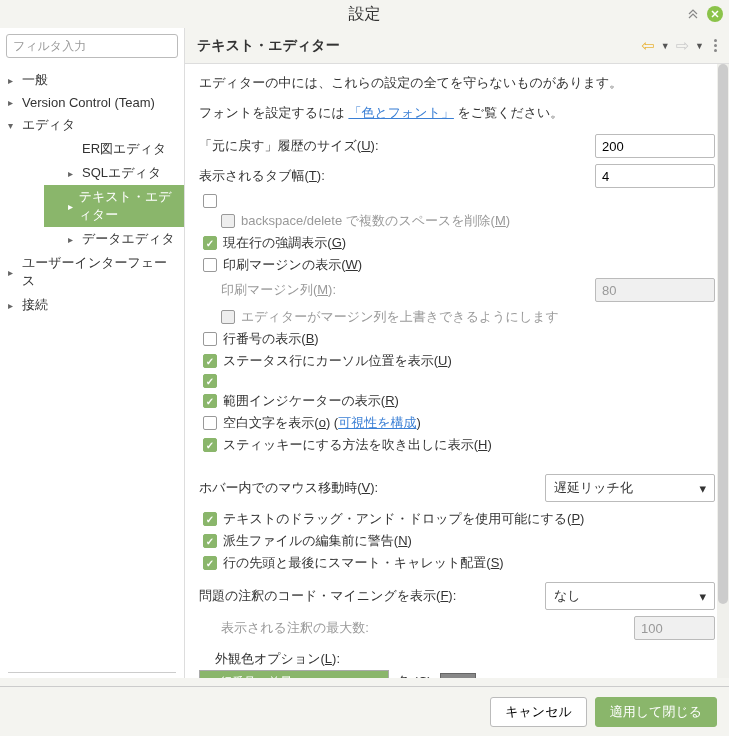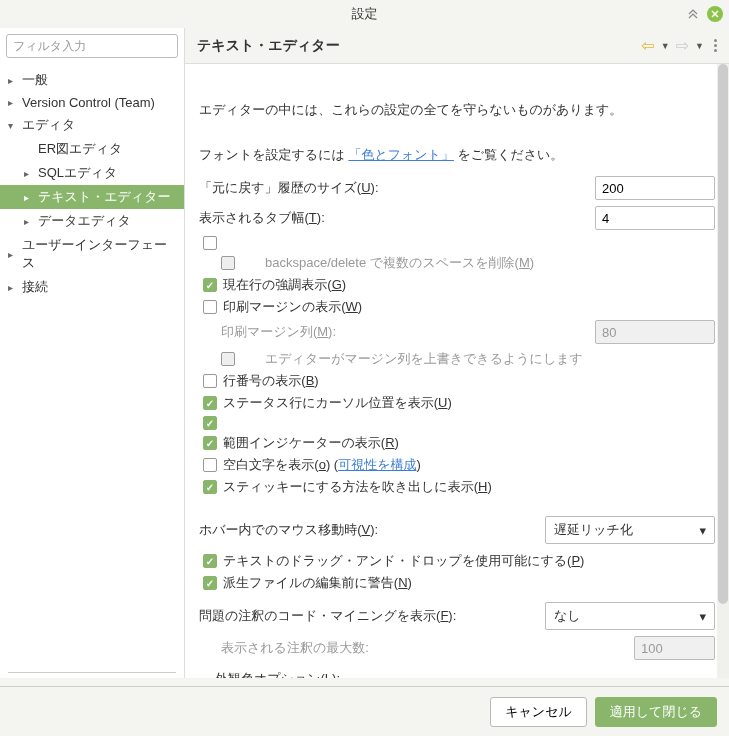--- a/index.html
+++ b/index.html
@@ -1,52 +1,52 @@
 <!DOCTYPE html>
 <html><head>
 <meta charset="utf-8">
 <style>
 * { margin: 0; padding: 0; box-sizing: border-box; font-family: sans-serif; }
 body { font-size: 13px; color: #333; background: #f4f4f0; width: 729px; height: 736px; overflow: hidden; position: relative; }
 .titlebar { height: 28px; display: flex; align-items: center; justify-content: center; position: relative; background: #f4f4f0; }
-.title { font-size: 13px; color: #333; }
+.title { font-size: 16px; color: #333; }
 .title-icons { position: absolute; right: 6px; display: flex; gap: 6px; align-items: center; }
 .min-icon, .close-icon { width: 16px; height: 16px; border-radius: 50%; display: flex; align-items: center; justify-content: center; cursor: pointer; }
 .close-icon { background: #8bc34a; color: #fff; }
 .min-icon svg, .close-icon svg { display: block; }
 .content { display: flex; height: 650px; }
 .sidebar { width: 185px; background: #fff; border-right: 1px solid #ddd; display: flex; flex-direction: column; }
 .filter-wrap { padding: 6px; }
 .filter-input { width: 100%; height: 24px; border: 1px solid #bbb; border-radius: 3px; padding: 0 6px; font-size: 12px; outline: none; }
 .filter-input::placeholder { color: #999; }
 .tree { flex: 1; padding: 4px 0; overflow-y: auto; }
 .tree-item { display: flex; align-items: center; padding: 3px 4px 3px 8px; cursor: pointer; user-select: none; }
-.tree-item.level-1 { padding-left: 24px; }
+.tree-item.level-1 { padding-left: 24px; margin-left: 44px; }
 .tree-item.selected { background: #8ab66b; color: #fff; }
 .tree-caret { width: 14px; font-size: 10px; color: #666; }
 .tree-item.selected .tree-caret { color: #fff; }
 .sidebar-foot { height: 6px; border-top: 1px solid #ccc; margin: 0 8px; }
 .main { flex: 1; display: flex; flex-direction: column; background: #f4f4f0; }
 .main-header { display: flex; align-items: center; justify-content: space-between; padding: 8px 12px; }
 .main-title { font-weight: bold; font-size: 14px; }
 .main-nav { display: flex; align-items: center; gap: 6px; }
 .nav-arrow { font-size: 16px; cursor: pointer; }
 .nav-drop { font-size: 9px; color: #555; cursor: pointer; }
 .menu-dots { display: flex; flex-direction: column; gap: 2px; cursor: pointer; margin-left: 4px; }
 .menu-dots span { width: 3px; height: 3px; border-radius: 50%; background: #888; }
 .main-body { flex: 1; background: #fff; border-top: 1px solid #ddd; padding: 10px 14px; overflow-y: auto; position: relative; }
-.note { color: #333; margin-bottom: 12px; margin-top: 27px; }
+.note { color: #333; margin-bottom: 12px; }
 .link { color: #3a7fd5; text-decoration: underline; cursor: pointer; }
 .row { display: flex; align-items: center; margin-bottom: 6px; justify-content: flex-end; }
 .row-label { flex: 1; }
 .row-input { width: 120px; height: 24px; border: 1px solid #bbb; border-radius: 2px; padding: 0 6px; font-size: 13px; }
 .row-input.disabled { background: #f0f0f0; color: #999; }
 .row-select { width: 170px; height: 28px; border: 1px solid #bbb; border-radius: 2px; padding: 0 8px; background: #fff; display: flex; align-items: center; justify-content: space-between; cursor: pointer; }
 .chk-row { display: flex; align-items: center; margin: 4px 0 4px 4px; }
-.chk-row.indent { margin-left: 22px; gap: 24px; }
+.chk-row.indent { margin-left: 22px; }
 .chk { width: 14px; height: 14px; border: 1px solid #999; border-radius: 2px; margin-right: 6px; display: flex; align-items: center; justify-content: center; background: #fff; cursor: pointer; }
 .chk.checked { background: #8ab66b; border-color: #8ab66b; }
 .chk.checked::after { content: "✓"; color: #fff; font-size: 10px; font-weight: bold; }
 .chk.disabled { background: #eee; cursor: default; }
 .chk-label { color: #333; }
 .chk-label.disabled { color: #999; }
 .section-label { margin: 10px 0 2px 16px; }
 .listbox { width: 190px; height: 24px; border: 1px solid #aaa; background: #fff; }
 .listbox-item { background: #8ab66b; color: #fff; padding: 3px 6px; font-size: 12px; display: flex; align-items: center; }
 .listbox-item .sq { width: 10px; height: 10px; border: 1px solid #444; margin-right: 4px; background: #666; }
@@ -218,20 +218,24 @@
       </div>
 
       <div class="chk-row" style="margin-top:8px">
           <span class="chk checked"></span>
           <span class="chk-label"><span>テキストのドラッグ・アンド・ドロップを使用可能にする(</span><u>P</u><span>)</span></span>
         </div>
       <div class="chk-row">
           <span class="chk checked"></span>
           <span class="chk-label"><span>派生ファイルの編集前に警告(</span><u>N</u><span>)</span></span>
         </div>
+      <div class="chk-row">
+          <span class="chk checked"></span>
+          <span class="chk-label"><span>行の先頭と最後にスマート・キャレット配置(</span><u>S</u><span>)</span></span>
+        </div>
 
       <div class="row" style="margin-top:10px">
         <span class="row-label"><span>問題の注釈のコード・マイニングを表示(</span><u>F</u><span>):</span></span>
         <div class="row-select">
             <span>なし</span>
             <span>▾</span>
           </div>
       </div>
       <div class="row" style="margin-left:22px">
         <span class="row-label" style="color:#999">表示される注釈の最大数:</span>

